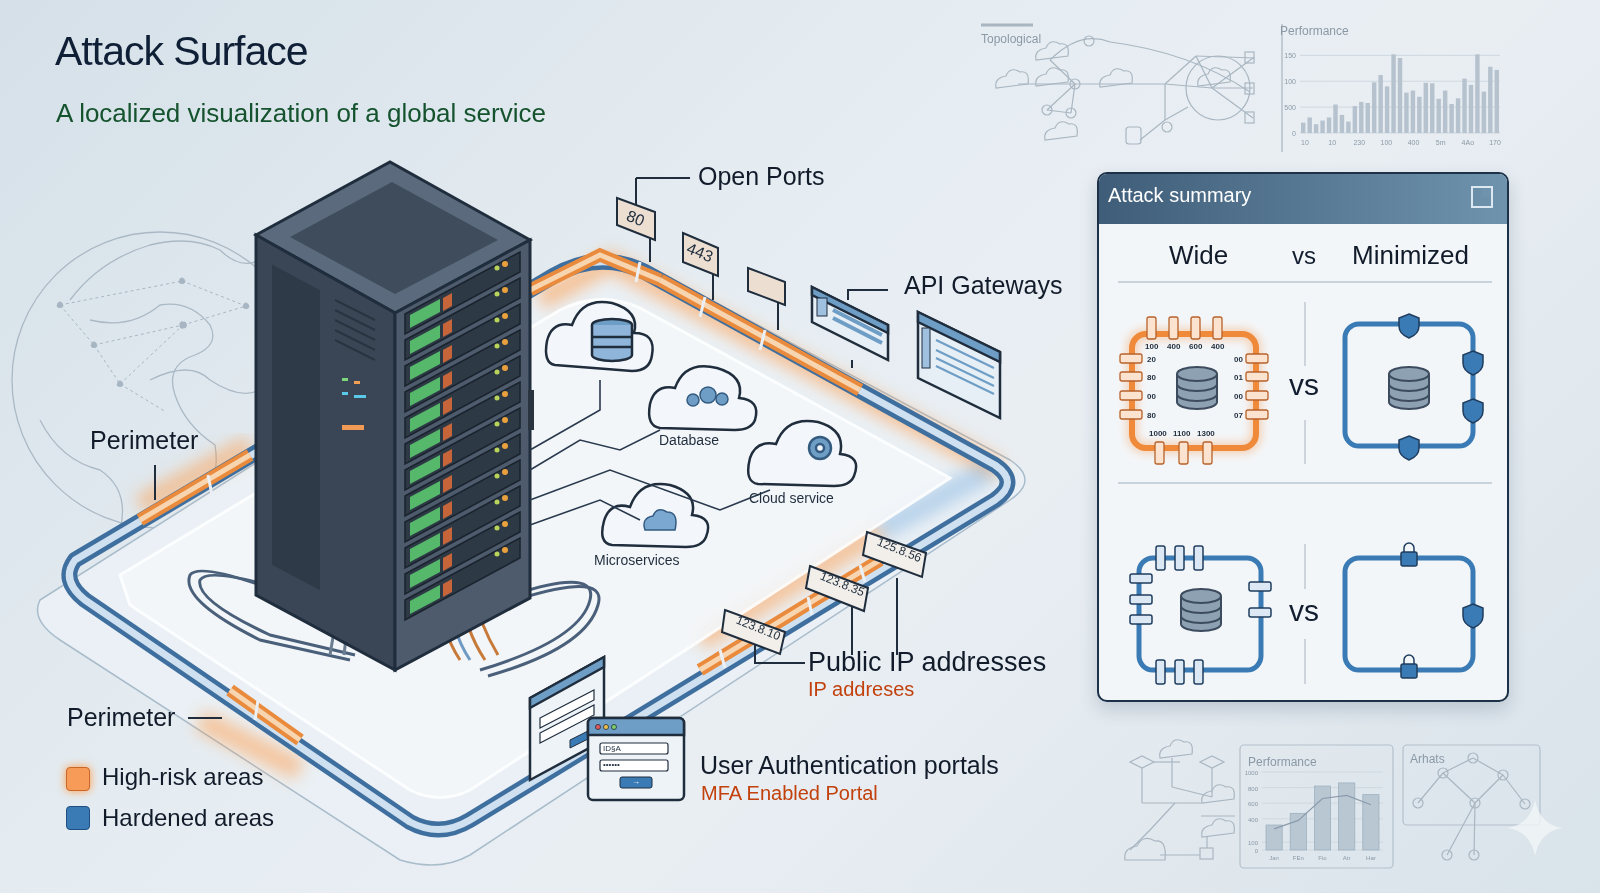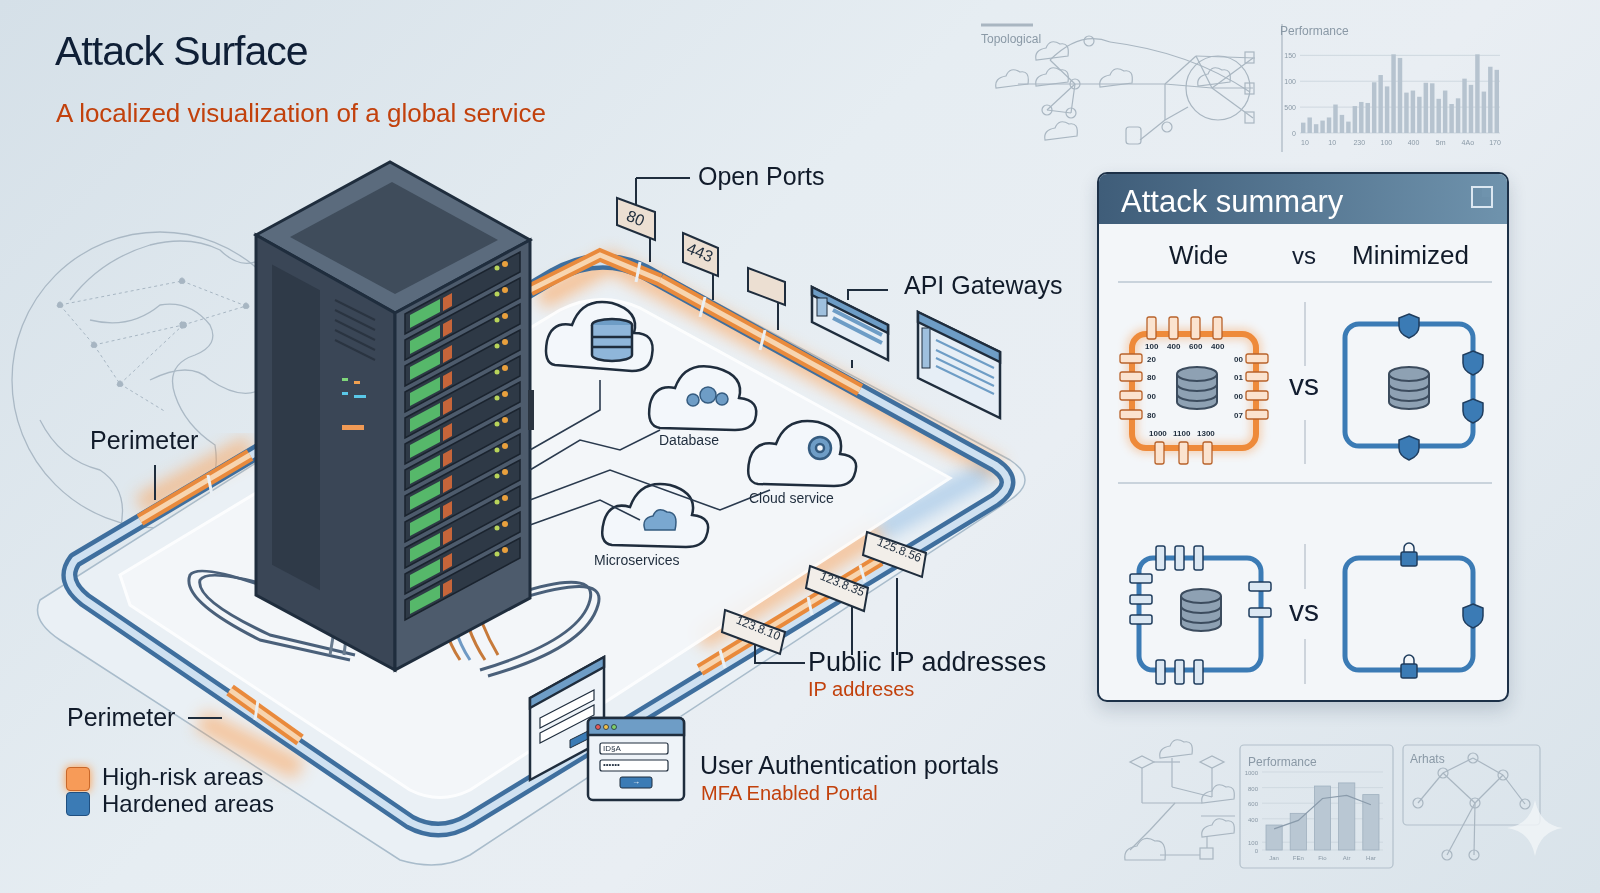--- a/index.html
+++ b/index.html
@@ -1,28 +1,28 @@
 <!DOCTYPE html>
 <html><head>
 <meta charset="utf-8">
 <style>
 *{box-sizing:border-box;margin:0;padding:0}
 html,body{width:1600px;height:893px;overflow:hidden}
 body{background:linear-gradient(135deg,#d5e0e8 0%,#e6edf2 40%,#e9eef3 60%,#d9e3ea 100%);font-family:"Liberation Sans",sans-serif;color:#111b2a;position:relative}
 .abs{position:absolute}
 #title{left:55px;top:28px;font-size:41px;font-weight:400;color:#0f1f36;letter-spacing:-1px}
-#subtitle{left:56px;top:98px;font-size:26px;color:#c2410c}
+#subtitle{left:56px;top:98px;font-size:26px;color:#14532d}
 .lbl{font-size:25px;color:#111b2a;white-space:nowrap}
 .lbl-b{font-size:27px;font-weight:700;color:#111b2a;white-space:nowrap}
 .sub{font-size:21px;color:#c2410c;white-space:nowrap}
 .small{font-size:14px;color:#1f2d3d;white-space:nowrap}
 svg{position:absolute;left:0;top:0}
 
 #panel{left:1097px;top:172px;width:412px;height:530px;border:2px solid #1d3148;border-radius:10px;background:#f3f6f9;box-shadow:0 8px 18px rgba(30,50,80,.18);overflow:hidden}
-#panel-head{height:50px;background:linear-gradient(90deg,#3f5d79,#6f93ad);color:#fff;font-size:31px;padding:10px 22px;position:relative}
+#panel-head{height:50px;background:linear-gradient(90deg,#3f5d79,#6f93ad);color:#fff;font-size:20px;padding:10px 9px;position:relative}
 #expand-btn{position:absolute;right:14px;top:12px;width:22px;height:22px;border:2px solid #dbe7f1}
 #expand-btn:after{content:"";position:absolute;right:-2px;top:-2px;width:9px;height:9px;border-top:2px solid #dbe7f1;border-right:2px solid #dbe7f1;background:#6f93ad}
 .ph{position:absolute;font-size:26px;color:#111b2a}
 .vs{position:absolute;font-weight:400;color:#121d30}
 .legend-sw{width:24px;height:24px;border-radius:4px}
 .deco-t{font-size:12px;color:#8a99a6}
 </style>
 </head>
 <body>
 
@@ -491,21 +491,21 @@
 <div class="abs lbl-b" style="left:808px;top:647px;font-weight:400">Public IP addresses</div>
 <div class="abs sub" style="left:808px;top:678px;font-size:20px">IP addreses</div>
 <div class="abs lbl" style="left:700px;top:751px">User Authentication portals</div>
 <div class="abs sub" style="left:701px;top:782px;font-size:20px">MFA Enabled Portal</div>
 
 <div class="abs" style="left:66px;top:765px">
   <div style="display:flex;align-items:flex-end;gap:12px;height:26px">
     <span class="legend-sw" style="background:#f79b58;border:1.5px solid #c9682a;box-shadow:0 0 10px #ff9a45"></span>
     <span class="lbl" style="font-size:24px">High-risk areas</span>
   </div>
-  <div style="display:flex;align-items:center;gap:12px;height:26px;">
+  <div style="display:flex;align-items:center;gap:12px;height:26px;margin-top:14px">
     <span class="legend-sw" style="background:#3b7bb5;border:1.5px solid #1f4f80"></span>
     <span class="lbl" style="font-size:24px">Hardened areas</span>
   </div>
 </div>
 
 <div id="panel" class="abs">
   <div id="panel-head">
     <span>Attack summary</span>
     <span id="expand-btn"></span>
   </div>

